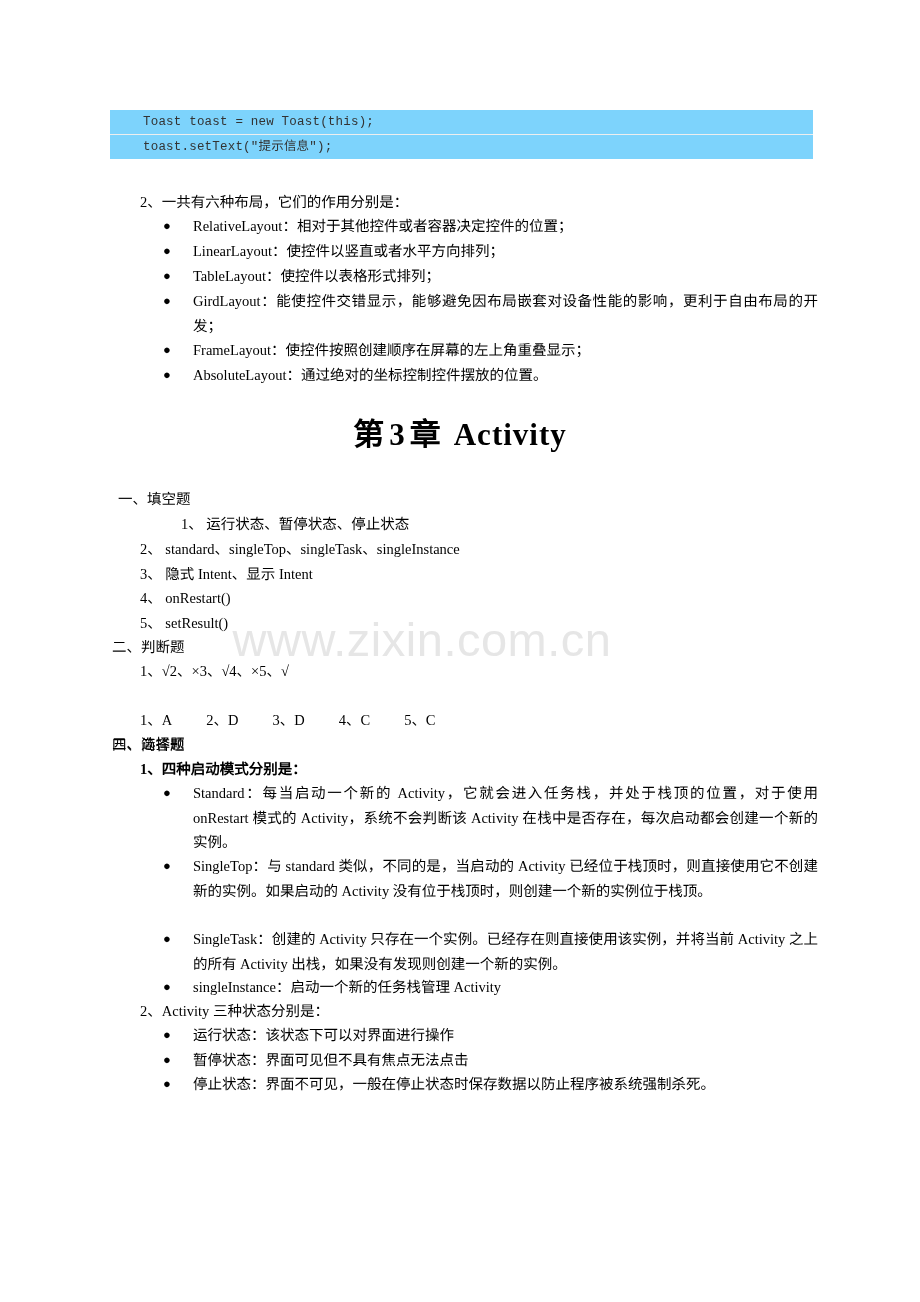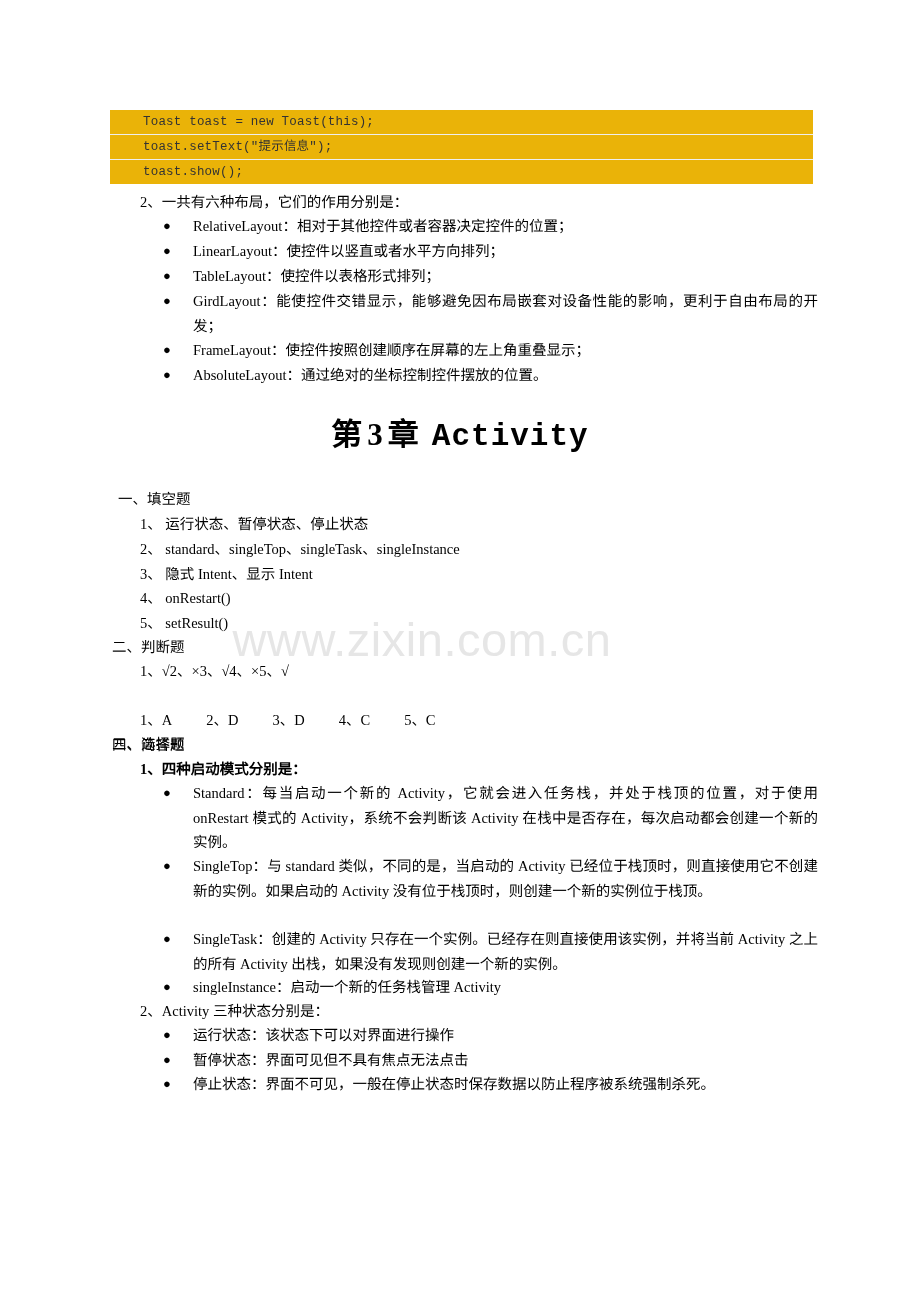--- a/index.html
+++ b/index.html
@@ -40,21 +40,21 @@
     width: 920px;
     z-index: 2;
   }
 
   
   #code-block {
     position: absolute;
     left: 110px;
     top: 110px;
     width: 703px;
-    background: #eab308;
+    background: #7dd3fc;
     font-family: "Liberation Mono", "DejaVu Sans Mono", monospace;
     font-size: 12.5px;
     color: #333333;
   }
   #code-block .code-line {
     height: 24px;
     line-height: 24px;
     padding-left: 33px;
     border-bottom: 1px solid #eeeeee;
     white-space: pre;
@@ -104,34 +104,33 @@
     left: 0;
     top: 409px;
     width: 920px;
     text-align: center;
     font-size: 31px;
     font-weight: bold;
     font-family: "Liberation Serif", "DejaVu Serif", serif;
     letter-spacing: 1px;
   }
   #chapter-title .ch-num { padding: 0 4px; }
-  #chapter-title .ch-en { padding-left: 12px; font-family: Liberation Mono, monospace; }
+  #chapter-title .ch-en { padding-left: 12px; }
   .answers-row span { display: inline-block; }
 </style>
 </head>
 <body>
 
 <div id="watermark">www.zixin.com.cn</div>
 
 <div id="page">
 
   <div id="code-block">
     <div class="code-line">Toast toast = new Toast(this);</div>
     <div class="code-line">toast.setText("提示信息");</div>
-    <div class="code-line">toast.show();</div>
   </div>
 
   <div class="doc-line lvl-num" style="top:190px;">2、一共有六种布局，它们的作用分别是：</div>
 
   <div class="bullet-row" style="top:214px;">
     <span class="dot">●</span>
     <span class="btxt">RelativeLayout：相对于其他控件或者容器决定控件的位置；</span>
   </div>
   <div class="bullet-row" style="top:239px;">
     <span class="dot">●</span>
@@ -152,21 +151,21 @@
   <div class="bullet-row" style="top:363px;">
     <span class="dot">●</span>
     <span class="btxt">AbsoluteLayout：通过绝对的坐标控制控件摆放的位置。</span>
   </div>
 
   <div id="chapter-title">
     <span>第</span><span class="ch-num">3</span><span>章</span><span class="ch-en">Activity</span>
   </div>
 
   <div class="doc-line lvl-head" style="top:487px;margin-left:6px;">一、填空题</div>
-  <div class="doc-line lvl-num" style="top:512px;">1、 运行状态、暂停状态、停止状态</div>
+  <div class="doc-line lvl-num" style="top:512px;margin-left:41px;">1、 运行状态、暂停状态、停止状态</div>
   <div class="doc-line lvl-num" style="top:537px;">2、 standard、singleTop、singleTask、singleInstance</div>
   <div class="doc-line lvl-num" style="top:562px;">3、 隐式 Intent、显示 Intent</div>
   <div class="doc-line lvl-num" style="top:586px;">4、 onRestart()</div>
   <div class="doc-line lvl-num" style="top:611px;">5、 setResult()</div>
 
   <div class="doc-line lvl-head" style="top:635px;">二、判断题</div>
   <div class="doc-line lvl-num" style="top:659px;">1、√2、×3、√4、×5、√</div>
 
   <div class="doc-line lvl-head" style="top:684px;margin-top:48px;">三、选择题</div>
   <div class="doc-line lvl-num answers-row" style="top:708px;">

